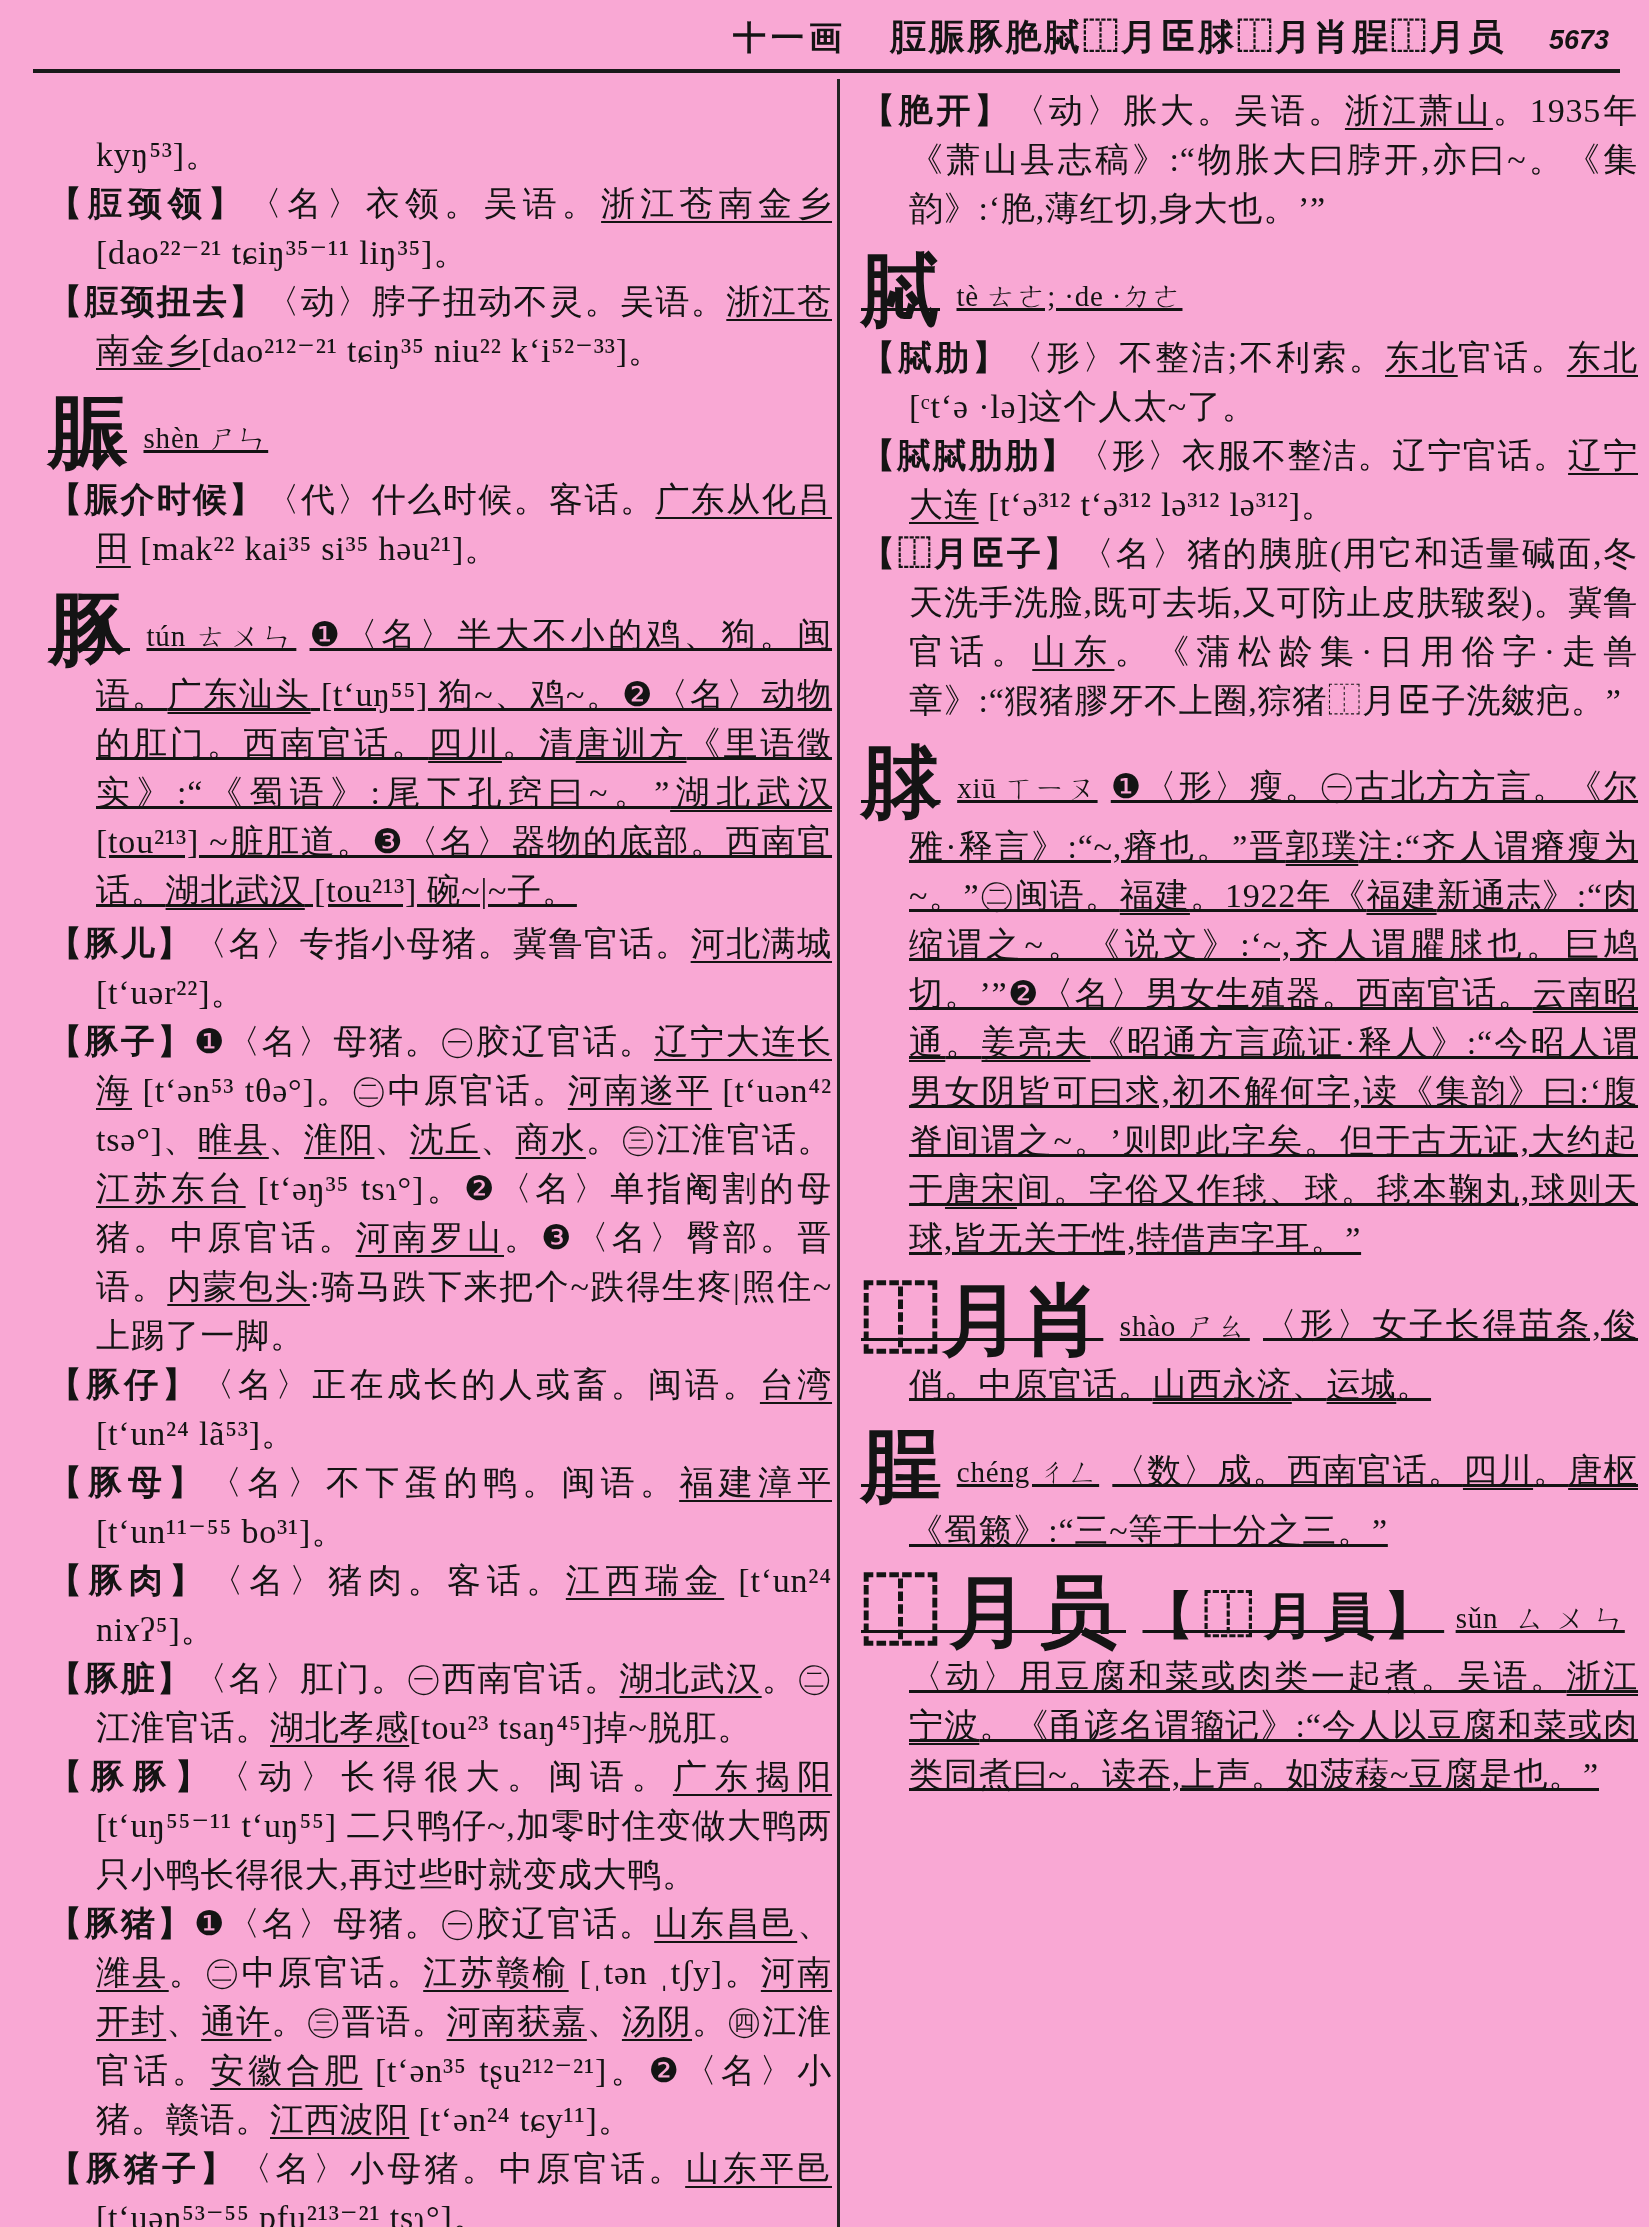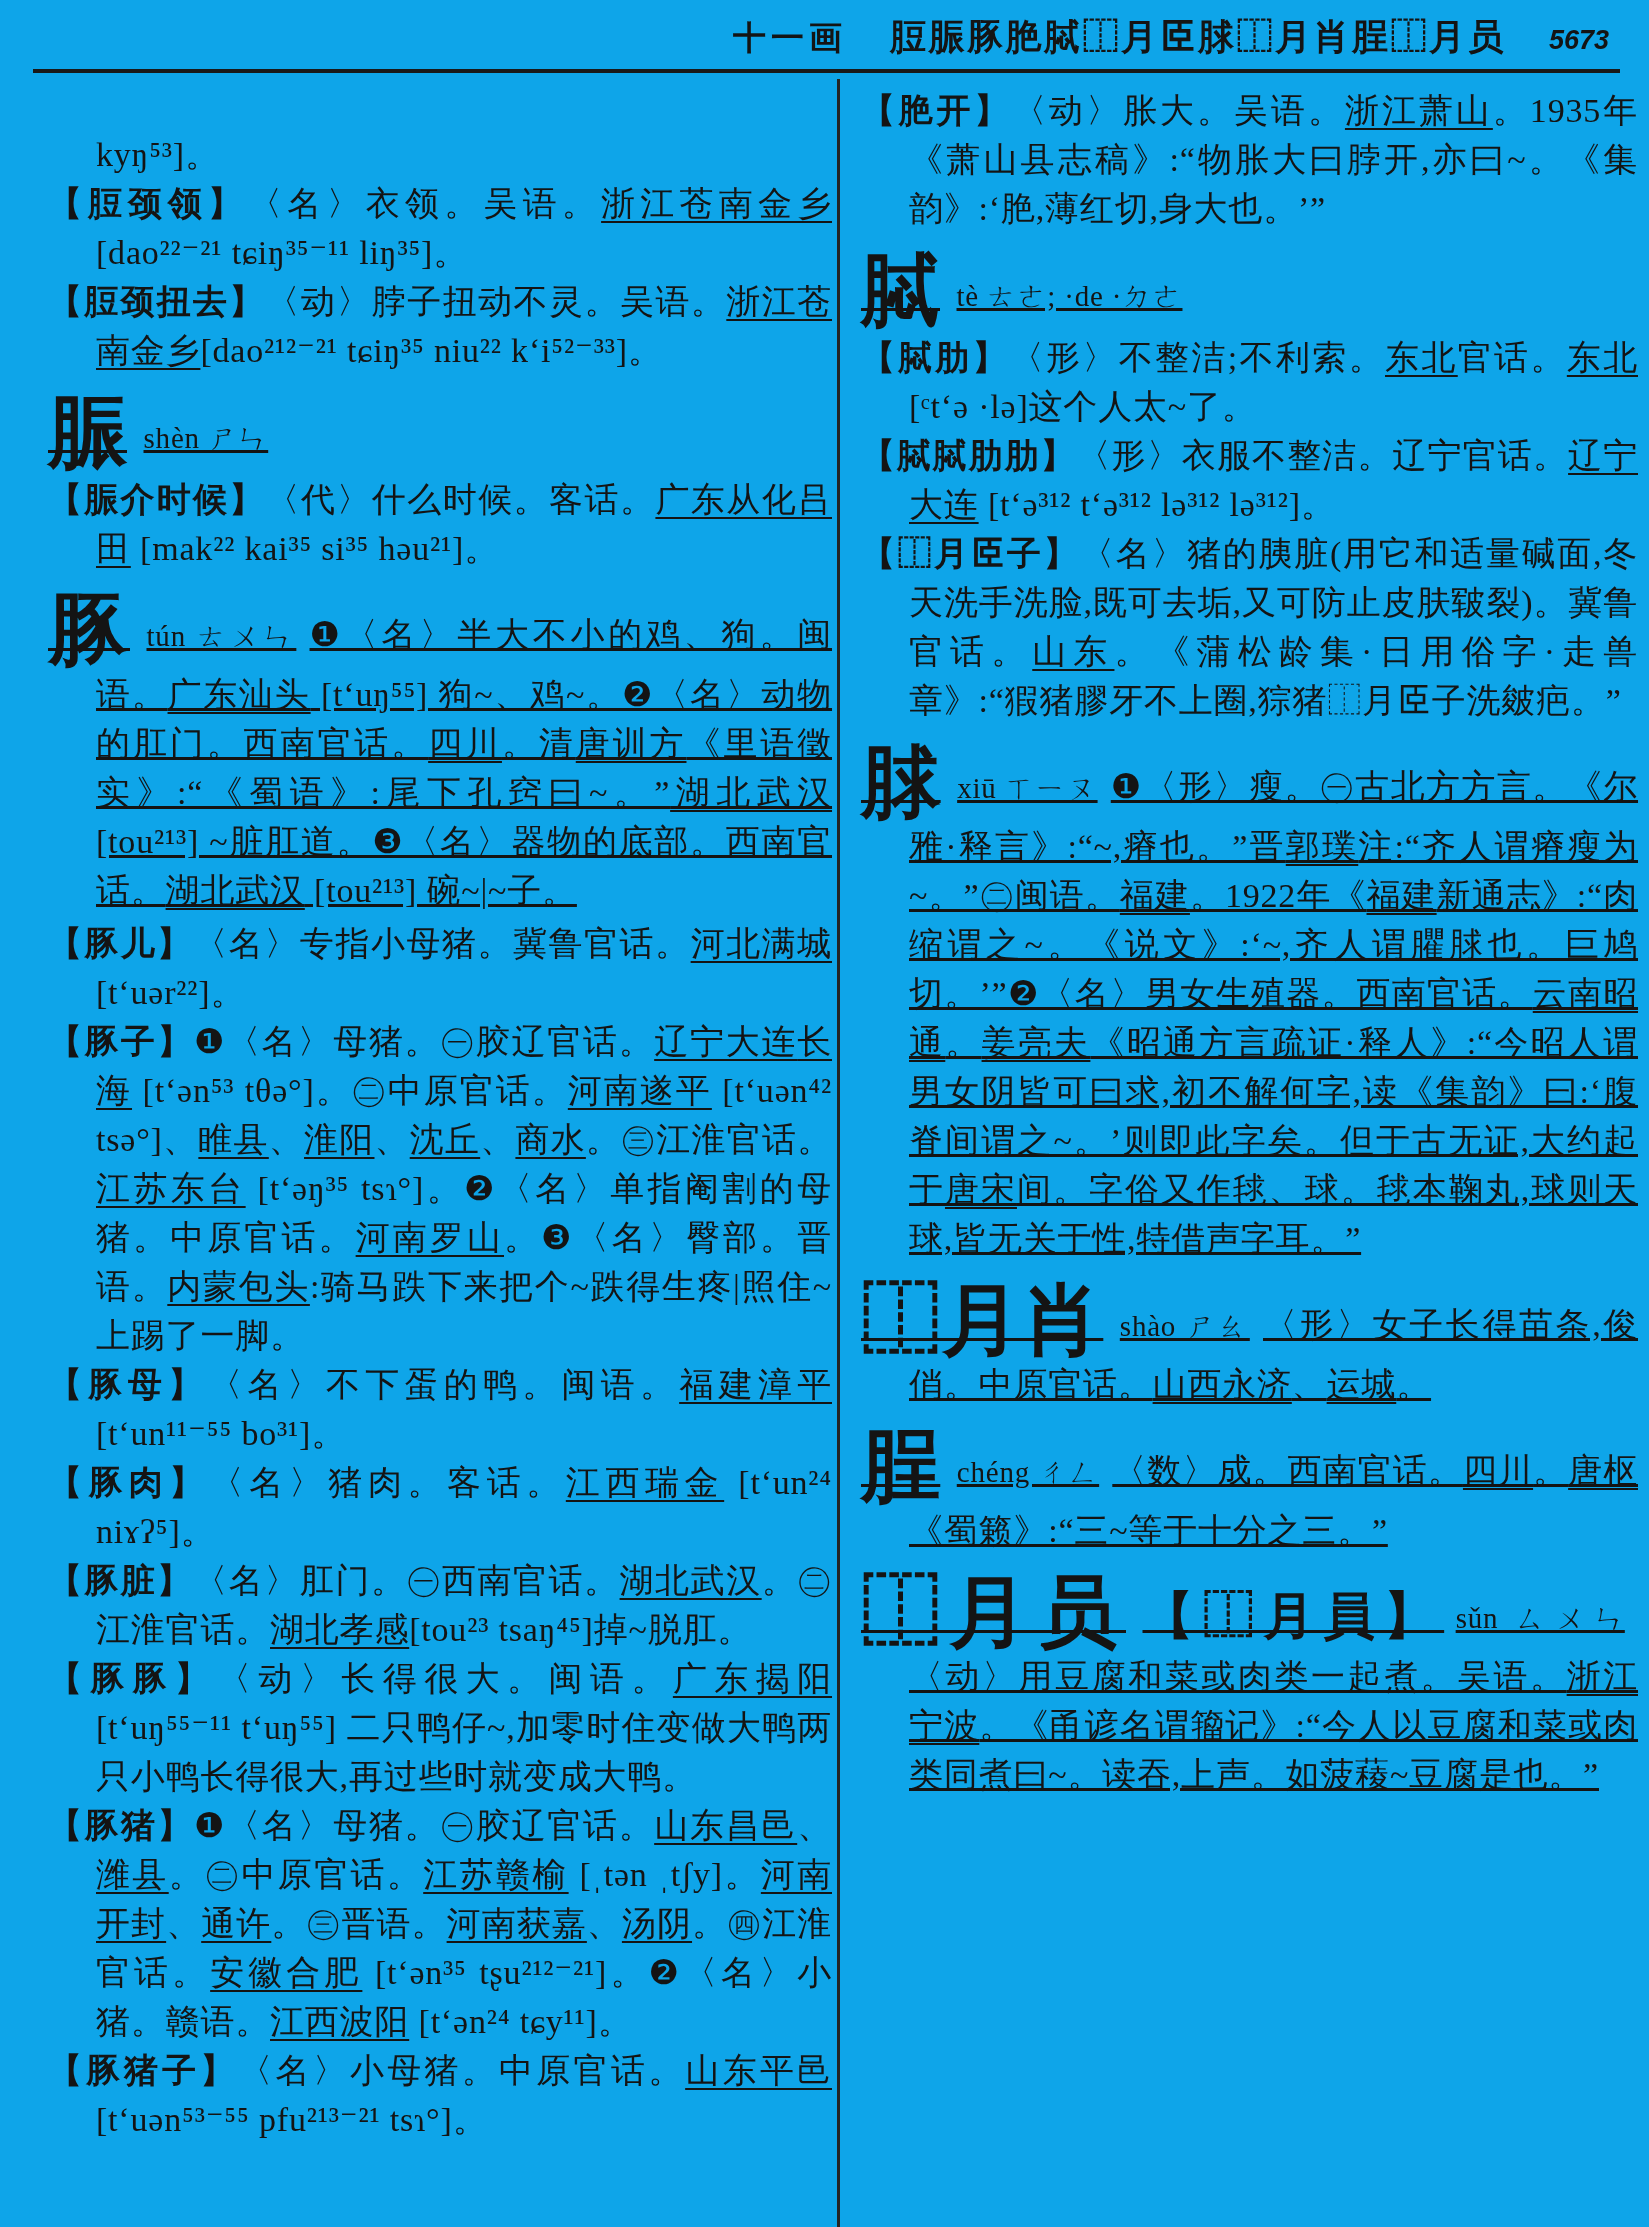--- a/index.html
+++ b/index.html
@@ -1,18 +1,18 @@
 <!DOCTYPE html>
 <html style="font-size:13.2px"><head>
 <meta charset="utf-8">
 <style>
   html,body{margin:0;padding:0;background:#e8e6e0;}
   .page{
     position:relative;width:1650px;height:2227px;margin:0 auto;
-    background:#0ea5e9;color:#141414;overflow:hidden;
+    background:#f9a8d4;color:#141414;overflow:hidden;
     font-family:"Liberation Serif","DejaVu Serif",serif;
   }
   .hdr{
     position:absolute;top:13.2px;left:0;width:1609px;
     display:flex;justify-content:flex-end;align-items:baseline;gap:43px;
   }
   .hdr .section{font-size:33px;font-weight:bold;letter-spacing:5px;}
   .hdr .charlist{font-size:36px;font-weight:bold;letter-spacing:2.5px;}
   .hdr .pageno{font-size:27px;font-weight:bold;font-style:italic;font-family:Liberation Sans, sans-serif;}
   .rule{position:absolute;top:69px;left:33px;width:1587px;height:4.1px;background:#191919;}
@@ -48,20 +48,21 @@
   <div class="divider"></div>
   <div class="col col-left" id="col-left">
       <p class="entry cont"><span class="deftext">kyŋ⁵³]。</span></p>
       <p class="entry sub"><span class="subhead">【脰颈领】</span><span class="deftext">〈名〉衣领。吴语。<u>浙江苍南金乡</u>[dao²²⁻²¹ tɕiŋ³⁵⁻¹¹ liŋ³⁵]。</span></p>
       <p class="entry sub"><span class="subhead">【脰颈扭去】</span><span class="deftext">〈动〉脖子扭动不灵。吴语。<u>浙江苍南金乡</u>[dao²¹²⁻²¹ tɕiŋ³⁵ niu²² k‘i⁵²⁻³³]。</span></p>
       <p class="entry head"><span class="bigchar">脤</span><span class="pron">shèn ㄕㄣ</span></p>
       <p class="entry sub"><span class="subhead">【脤介时候】</span><span class="deftext">〈代〉什么时候。客话。<u>广东从化吕田</u> [mak²² kai³⁵ si³⁵ həu²¹]。</span></p>
       <p class="entry head"><span class="bigchar">豚</span><span class="pron">tún ㄊㄨㄣ</span><span class="deftext">❶〈名〉半大不小的鸡、狗。闽语。<u>广东汕头</u> [t‘uŋ⁵⁵] 狗~、鸡~。❷〈名〉动物的肛门。西南官话。<u>四川</u>。清<u>唐训方</u>《里语徵实》:“《蜀语》:尾下孔窍曰~。”<u>湖北武汉</u> [tou²¹³] ~脏肛道。❸〈名〉器物的底部。西南官话。<u>湖北武汉</u> [tou²¹³] 碗~|~子。</span></p>
       <p class="entry sub"><span class="subhead">【豚儿】</span><span class="deftext">〈名〉专指小母猪。冀鲁官话。<u>河北满城</u> [t‘uər²²]。</span></p>
       <p class="entry sub"><span class="subhead">【豚子】</span><span class="deftext">❶〈名〉母猪。㊀胶辽官话。<u><u>辽宁大连</u>长海</u> [t‘ən⁵³ tθə°]。㊁中原官话。<u>河南遂平</u> [t‘uən⁴² tsə°]、<u>睢县</u>、<u>淮阳</u>、<u>沈丘</u>、<u>商水</u>。㊂江淮官话。<u>江苏东台</u> [t‘əŋ³⁵ tsɿ°]。❷〈名〉单指阉割的母猪。中原官话。<u>河南罗山</u>。❸〈名〉臀部。晋语。<u>内蒙包头</u>:骑马跌下来把个~跌得生疼|照住~上踢了一脚。</span></p>
+      <p class="entry sub"><span class="subhead">【豚仔】</span><span class="deftext">〈名〉正在成长的人或畜。闽语。<u>台湾</u> [t‘un²⁴ lã⁵³]。</span></p>
       <p class="entry sub"><span class="subhead">【豚母】</span><span class="deftext">〈名〉不下蛋的鸭。闽语。<u><u>福建</u>漳平</u> [t‘un¹¹⁻⁵⁵ bo³¹]。</span></p>
       <p class="entry sub"><span class="subhead">【豚肉】</span><span class="deftext">〈名〉猪肉。客话。<u>江西瑞金</u> [t‘un²⁴ niɤʔ⁵]。</span></p>
       <p class="entry sub"><span class="subhead">【豚脏】</span><span class="deftext">〈名〉肛门。㊀西南官话。<u>湖北武汉</u>。㊁江淮官话。<u>湖北孝感</u>[tou²³ tsaŋ⁴⁵]掉~脱肛。</span></p>
       <p class="entry sub"><span class="subhead">【豚豚】</span><span class="deftext">〈动〉长得很大。闽语。<u>广东揭阳</u> [t‘uŋ⁵⁵⁻¹¹ t‘uŋ⁵⁵] 二只鸭仔~,加零时住变做大鸭两只小鸭长得很大,再过些时就变成大鸭。</span></p>
       <p class="entry sub"><span class="subhead">【豚猪】</span><span class="deftext">❶〈名〉母猪。㊀胶辽官话。<u><u>山东</u>昌邑</u>、<u>潍县</u>。㊁中原官话。<u>江苏赣榆</u> [ˌtən ˌtʃy]。<u>河南开封</u>、<u>通许</u>。㊂晋语。<u>河南获嘉</u>、<u>汤阴</u>。㊃江淮官话。<u>安徽合肥</u> [t‘ən³⁵ tʂu²¹²⁻²¹]。❷〈名〉小猪。赣语。<u>江西波阳</u> [t‘ən²⁴ tɕy¹¹]。</span></p>
       <p class="entry sub"><span class="subhead">【豚猪子】</span><span class="deftext">〈名〉小母猪。中原官话。<u><u>山东</u>平邑</u> [t‘uən⁵³⁻⁵⁵ pfu²¹³⁻²¹ tsɿ°]。</span></p>
     </div>
   <div class="col col-right" id="col-right">
       <p class="entry sub"><span class="subhead">【脃开】</span><span class="deftext">〈动〉胀大。吴语。<u>浙江萧山</u>。1935年《萧山县志稿》:“物胀大曰脖开,亦曰~。《集韵》:‘脃,薄红切,身大也。’”</span></p>
       <p class="entry head"><span class="bigchar">脦</span><span class="pron">tè ㄊㄜ; ·de ·ㄉㄜ</span></p>

